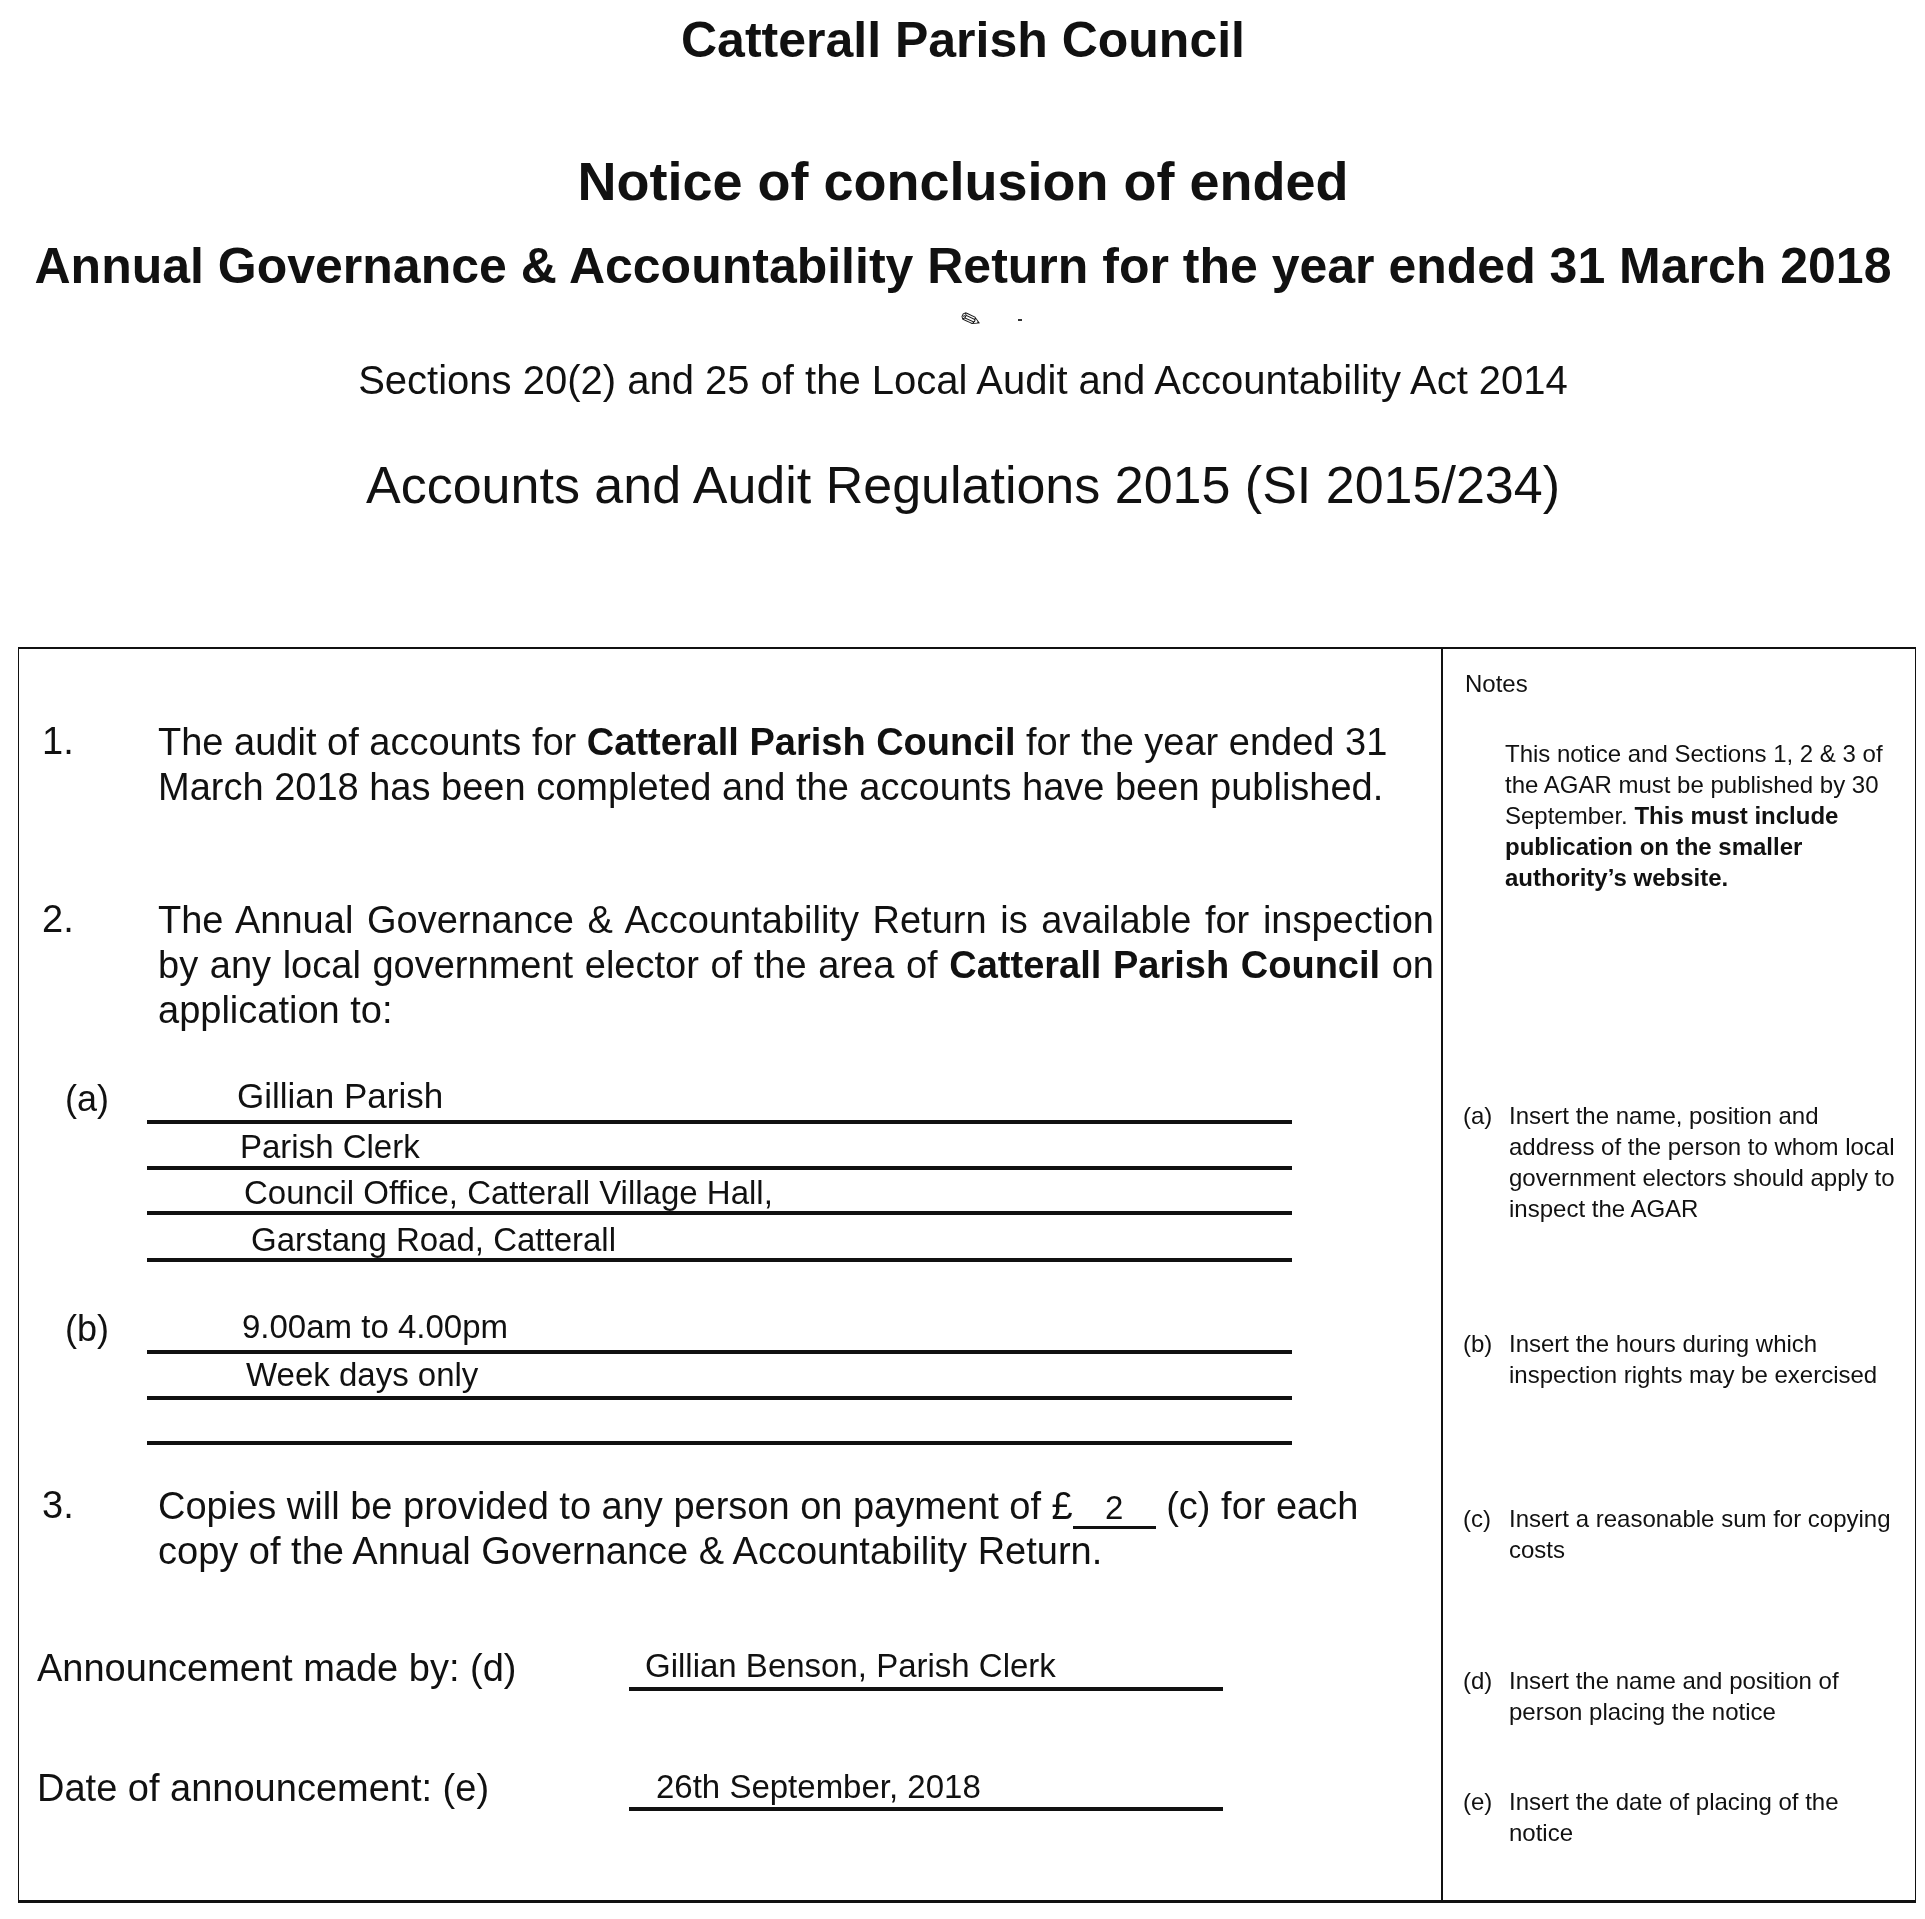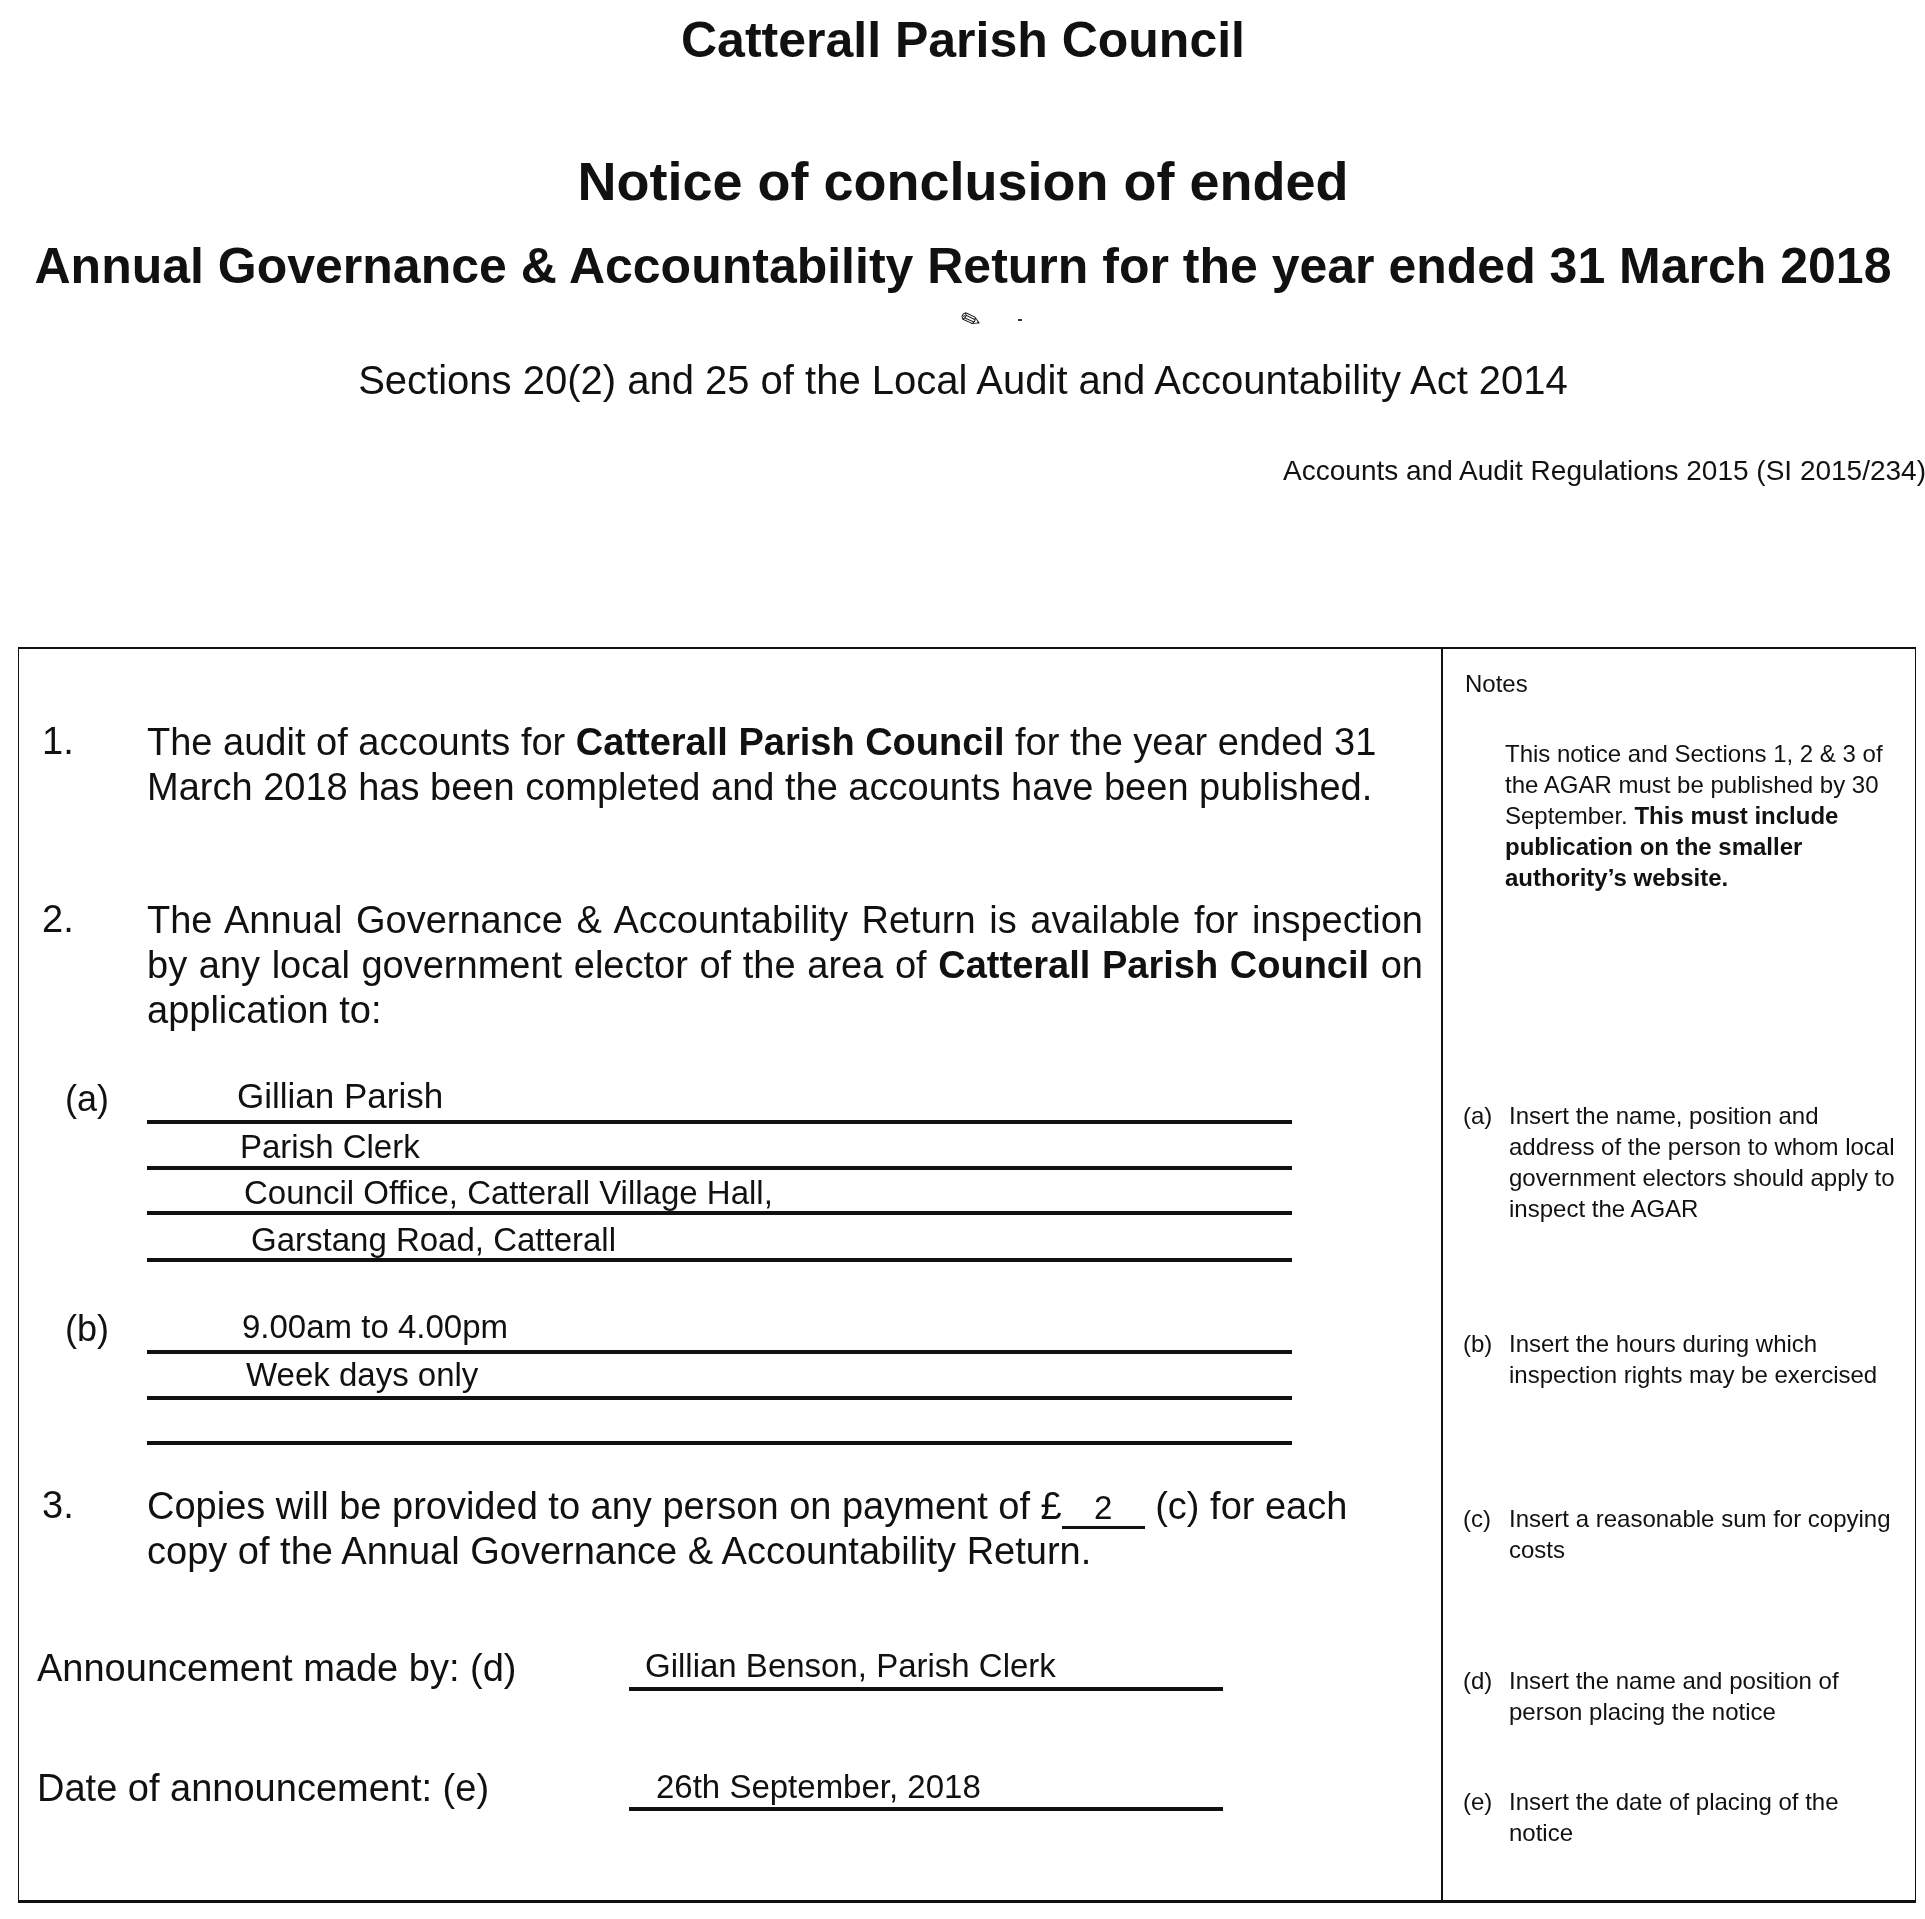--- a/index.html
+++ b/index.html
@@ -4,30 +4,30 @@
 <style>
   html, body { margin: 0; padding: 0; background: #ffffff; }
   body { width: 1926px; height: 1919px; position: relative; overflow: hidden;
          font-family: "Liberation Sans", sans-serif; color: #111; }
   .abs { position: absolute; }
   .center { left: 0; width: 1926px; text-align: center; white-space: nowrap; }
   .h1 { font-weight: bold; font-size: 50px; top: 11px; }
   .h2 { font-weight: bold; font-size: 54px; top: 150px; }
   .h3 { font-weight: bold; font-size: 50px; top: 237px; }
   .sub { font-size: 40px; top: 358px; text-align: center; }
-  .sub2 { font-size: 28px; top: 455px; text-align: right; }
+  .sub2 { font-size: 52px; top: 455px; }
   .mark { left: 961px; top: 306px; font-size: 24px; transform: rotate(-20deg); }
   .mark2 { left: 1018px; top: 319px; width: 3.7px; height: 1.9px; background:#333; }
 
   .box { left: 17.6px; top: 647px; width: 1898px; height: 1256px; border: 1.9px solid #111; border-top-width: 2.8px; border-bottom-width: 3.7px; box-sizing: border-box; }
   .divider { left: 1441px; top: 647px; width: 1.9px; height: 1256px; background: #111; }
 
   .body-text { font-size: 38px; line-height: 45px; }
   .num { font-size: 38px; }
-  .para { left: 147px; width: 1276px; }
+  .para { left: 158px; width: 1276px; }
   .para1 { top: 720px; }
   .para2 { top: 898px; text-align: justify; text-align-last: left; }
   .para3 { top: 1484px; }
   .n1 { left: 42px; top: 720px; }
   .n2 { left: 42px; top: 898px; }
   .n3 { left: 42px; top: 1484px; }
 
   .lbl { font-size: 36px; }
   .la { left: 65px; top: 1078px; }
   .lb { left: 65px; top: 1308px; }

